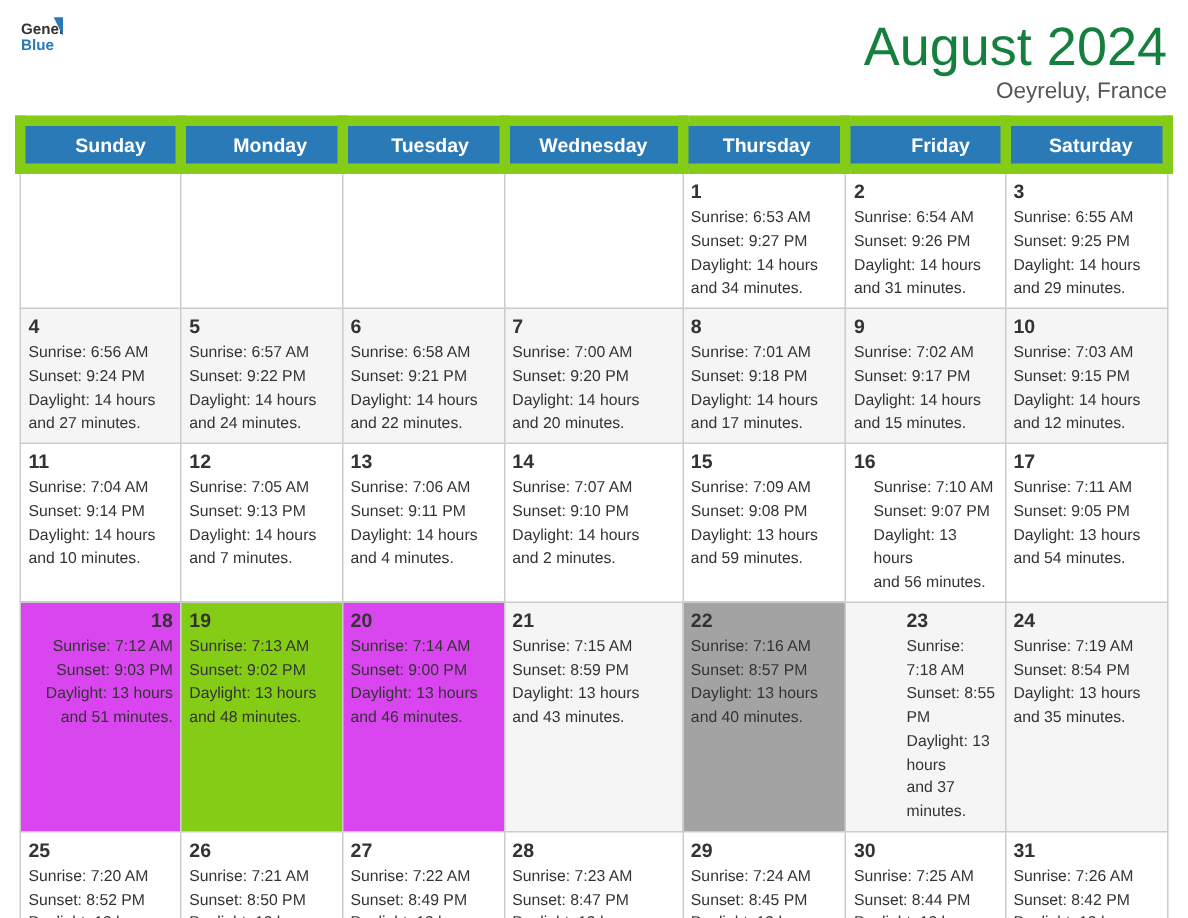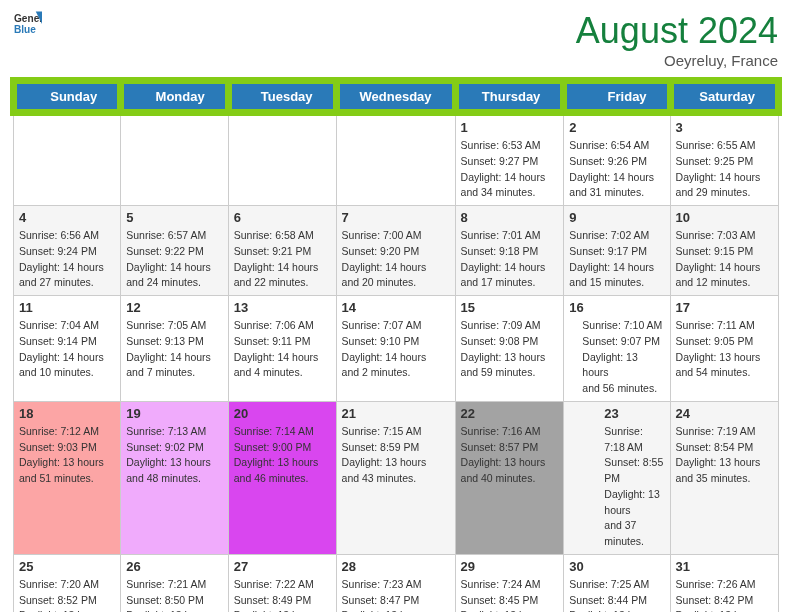--- a/index.html
+++ b/index.html
@@ -246,28 +246,28 @@
         </td>
         <td>
           <div class="day-number">17</div>
           <div class="day-info" style="white-space: pre-line;">Sunrise: 7:11 AM
 Sunset: 9:05 PM
 Daylight: 13 hours
 and 54 minutes.</div>
         </td>
       </tr>
       <tr>
-        <td style="background: #fca5a5;">
+        <td style="background: #d946ef; text-align: right;">
           <div class="day-number">18</div>
           <div class="day-info" style="white-space: pre-line;">Sunrise: 7:12 AM
 Sunset: 9:03 PM
 Daylight: 13 hours
 and 51 minutes.</div>
         </td>
-        <td style="background: #f0abfc; margin-left: 32px;">
+        <td style="background: #84cc16; margin-left: 32px;">
           <div class="day-number">19</div>
           <div class="day-info" style="white-space: pre-line;">Sunrise: 7:13 AM
 Sunset: 9:02 PM
 Daylight: 13 hours
 and 48 minutes.</div>
         </td>
         <td style="background: #d946ef;">
           <div class="day-number">20</div>
           <div class="day-info" style="white-space: pre-line;">Sunrise: 7:14 AM
 Sunset: 9:00 PM

